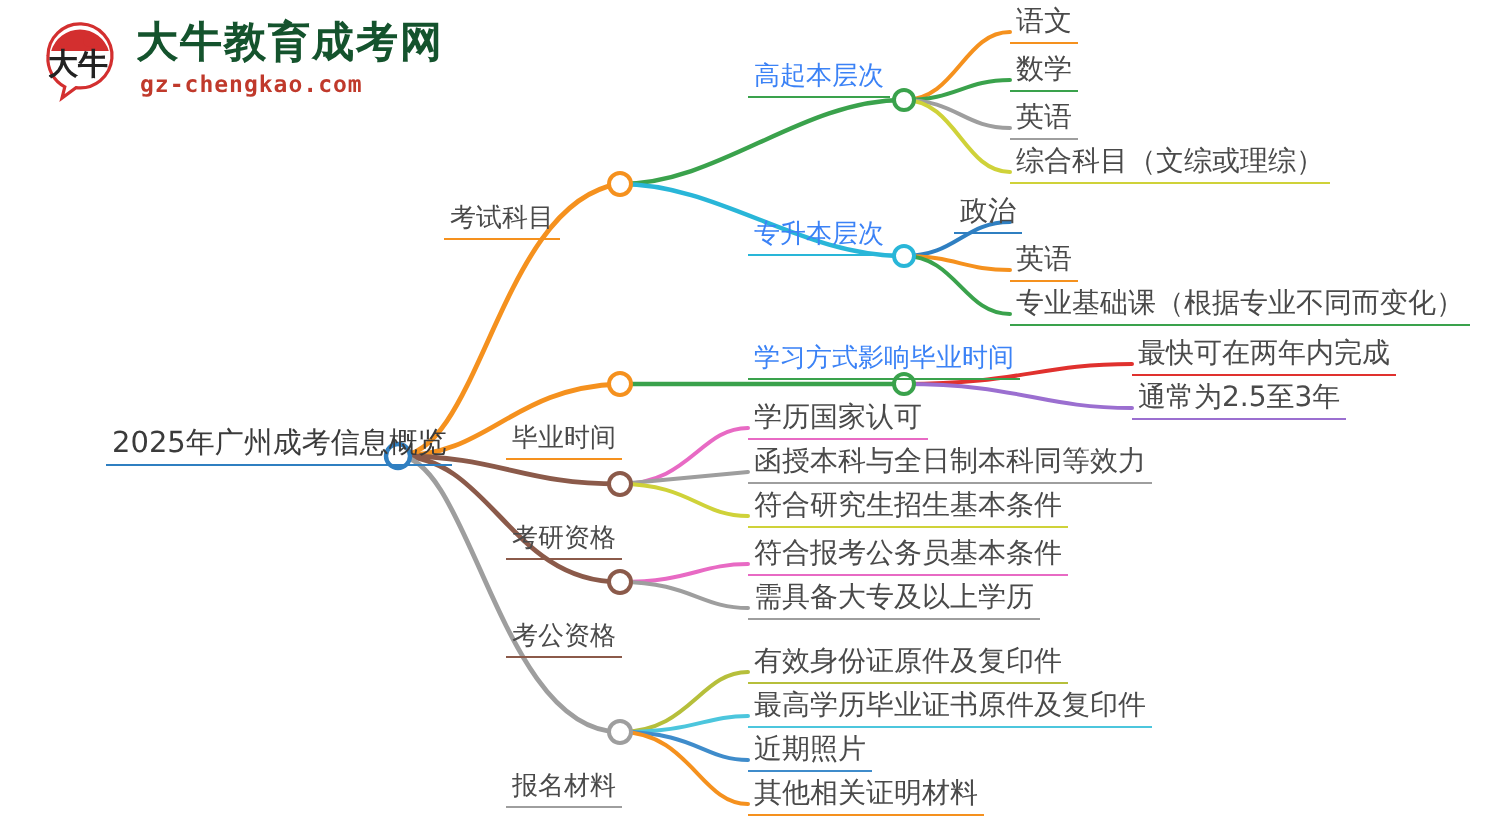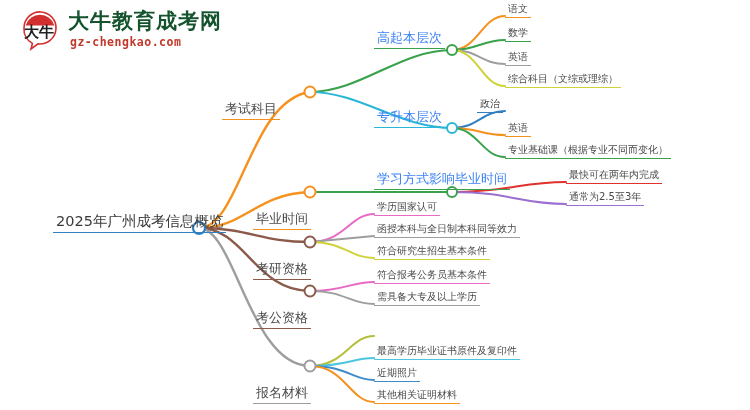--- a/index.html
+++ b/index.html
@@ -20,21 +20,21 @@
   #map{position:absolute;left:0;top:0;width:750px;height:410px;}
   svg.lines{position:absolute;left:0;top:0;width:750px;height:410px;}
 
   .node{position:absolute;white-space:nowrap;color:#4a4a4a;
         font-family:"DejaVu Sans","Liberation Sans",sans-serif;}
   .node .txt{display:block;padding:0 3px 1px 3px;}
 
   .root-node{font-size:14.5px;color:#3b3b3b;}
   .lvl1{font-size:13px;color:#4a4a4a;margin-top:40px;}
   .lvl2{font-size:13px;color:#3b82f6;}
-  .lvl3{font-size:10px;color:#4a4a4a;}
+  .lvl3{font-size:14px;color:#4a4a4a;}
 
   .ul{border-bottom-style:solid;border-bottom-width:1.6px;}
 </style>
 </head>
 <body>
 
 <div id="logo-block">
   <div id="logo-mark">
     <svg width="44" height="44" viewBox="0 0 44 44">
       <path d="M6 20a16 16 0 1 1 14 15.8L13 41l1.4-5.6A16 16 0 0 1 6 20Z" fill="#ffffff" stroke="#d32f2f" stroke-width="1.6"></path>
@@ -166,20 +166,23 @@
     <span class="txt ul" style="border-bottom-color:#cfd239;">符合研究生招生基本条件</span>
   </div>
 
   <div class="node lvl3" style="left:374px;top:268px;">
     <span class="txt ul" style="border-bottom-color:#e86ac4;text-align:right;">符合报考公务员基本条件</span>
   </div>
   <div class="node lvl3" style="left:374px;top:290px;">
     <span class="txt ul" style="border-bottom-color:#9e9e9e;">需具备大专及以上学历</span>
   </div>
 
+  <div class="node lvl3" style="left:374px;top:322px;">
+    <span class="txt ul" style="border-bottom-color:#b6bf3b;">有效身份证原件及复印件</span>
+  </div>
   <div class="node lvl3" style="left:374px;top:344px;">
     <span class="txt ul" style="border-bottom-color:#4cc6dd;">最高学历毕业证书原件及复印件</span>
   </div>
   <div class="node lvl3" style="left:374px;top:366px;">
     <span class="txt ul" style="border-bottom-color:#3f8ccb;">近期照片</span>
   </div>
   <div class="node lvl3" style="left:374px;top:388px;">
     <span class="txt ul" style="border-bottom-color:#f5911e;">其他相关证明材料</span>
   </div>
 

